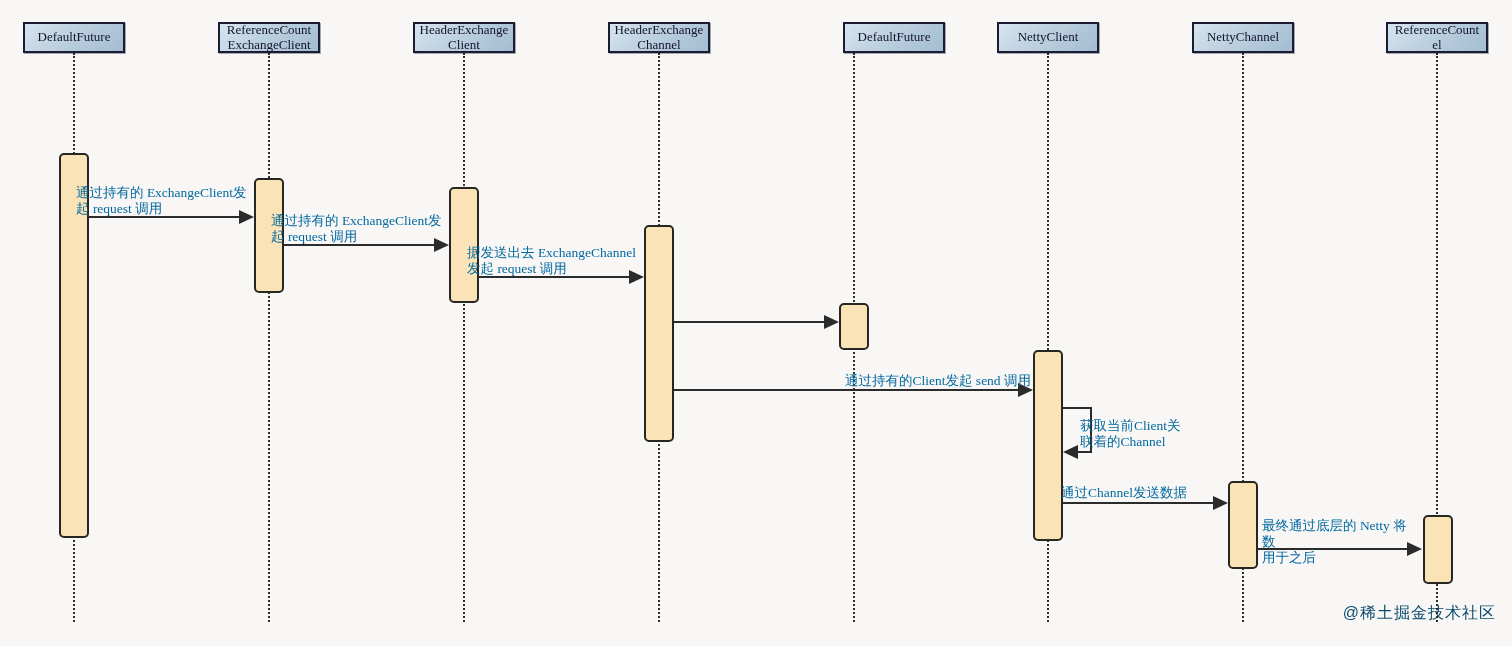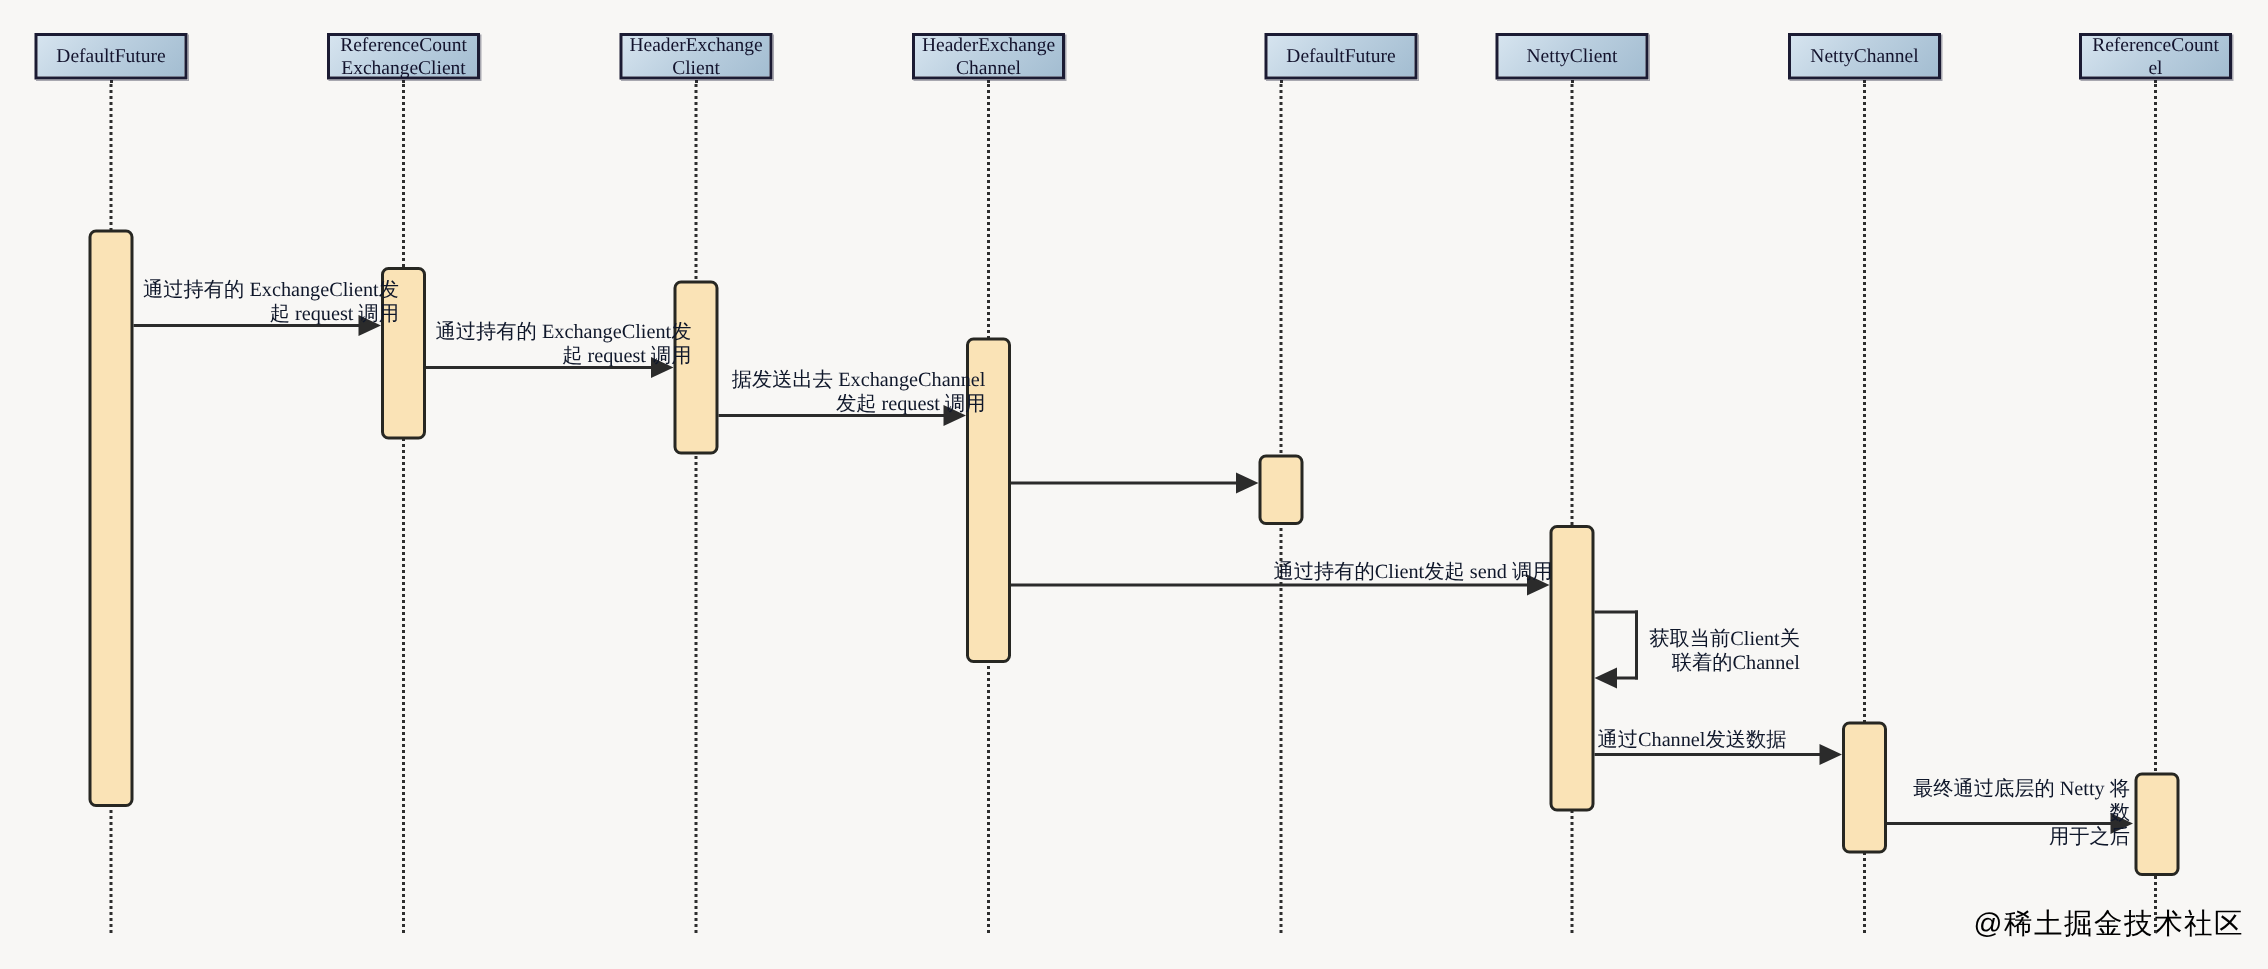--- a/index.html
+++ b/index.html
@@ -47,27 +47,27 @@
   .self-call .top    { position:absolute; left:0; top:0; width:100%; height:2px; background:#2b2b2b; }
   .self-call .right  { position:absolute; right:0; top:0; width:2px; height:100%; background:#2b2b2b; }
   .self-call .bottom { position:absolute; left:13px; bottom:0; right:0; height:2px; background:#2b2b2b; }
   .self-call .head {
     position:absolute; left:0; bottom:-6px; width:0; height:0;
     border-top:7px solid transparent; border-bottom:7px solid transparent;
     border-right:15px solid #2b2b2b;
   }
   
   .msg-label {
-    position:absolute; text-align:right; white-space:pre-line;
-    font-size:13.5px; line-height:1.17; color:#0f172a;
+    position:absolute; text-align:left; white-space:pre-line;
+    font-size:13.5px; line-height:1.17; color:#0369a1;
   }
   
   .watermark {
     position:absolute; top:603px; right:16px;
-    font-size:19px; color:#000000; letter-spacing:1px;
+    font-size:16px; color:#0c4a6e; letter-spacing:1px;
     font-family:"Liberation Sans","DejaVu Sans",sans-serif;
   }
 </style>
 </head>
 <body>
 
 <div class="diagram">
 
   <div class="watermark">@稀土掘金技术社区</div>
 

